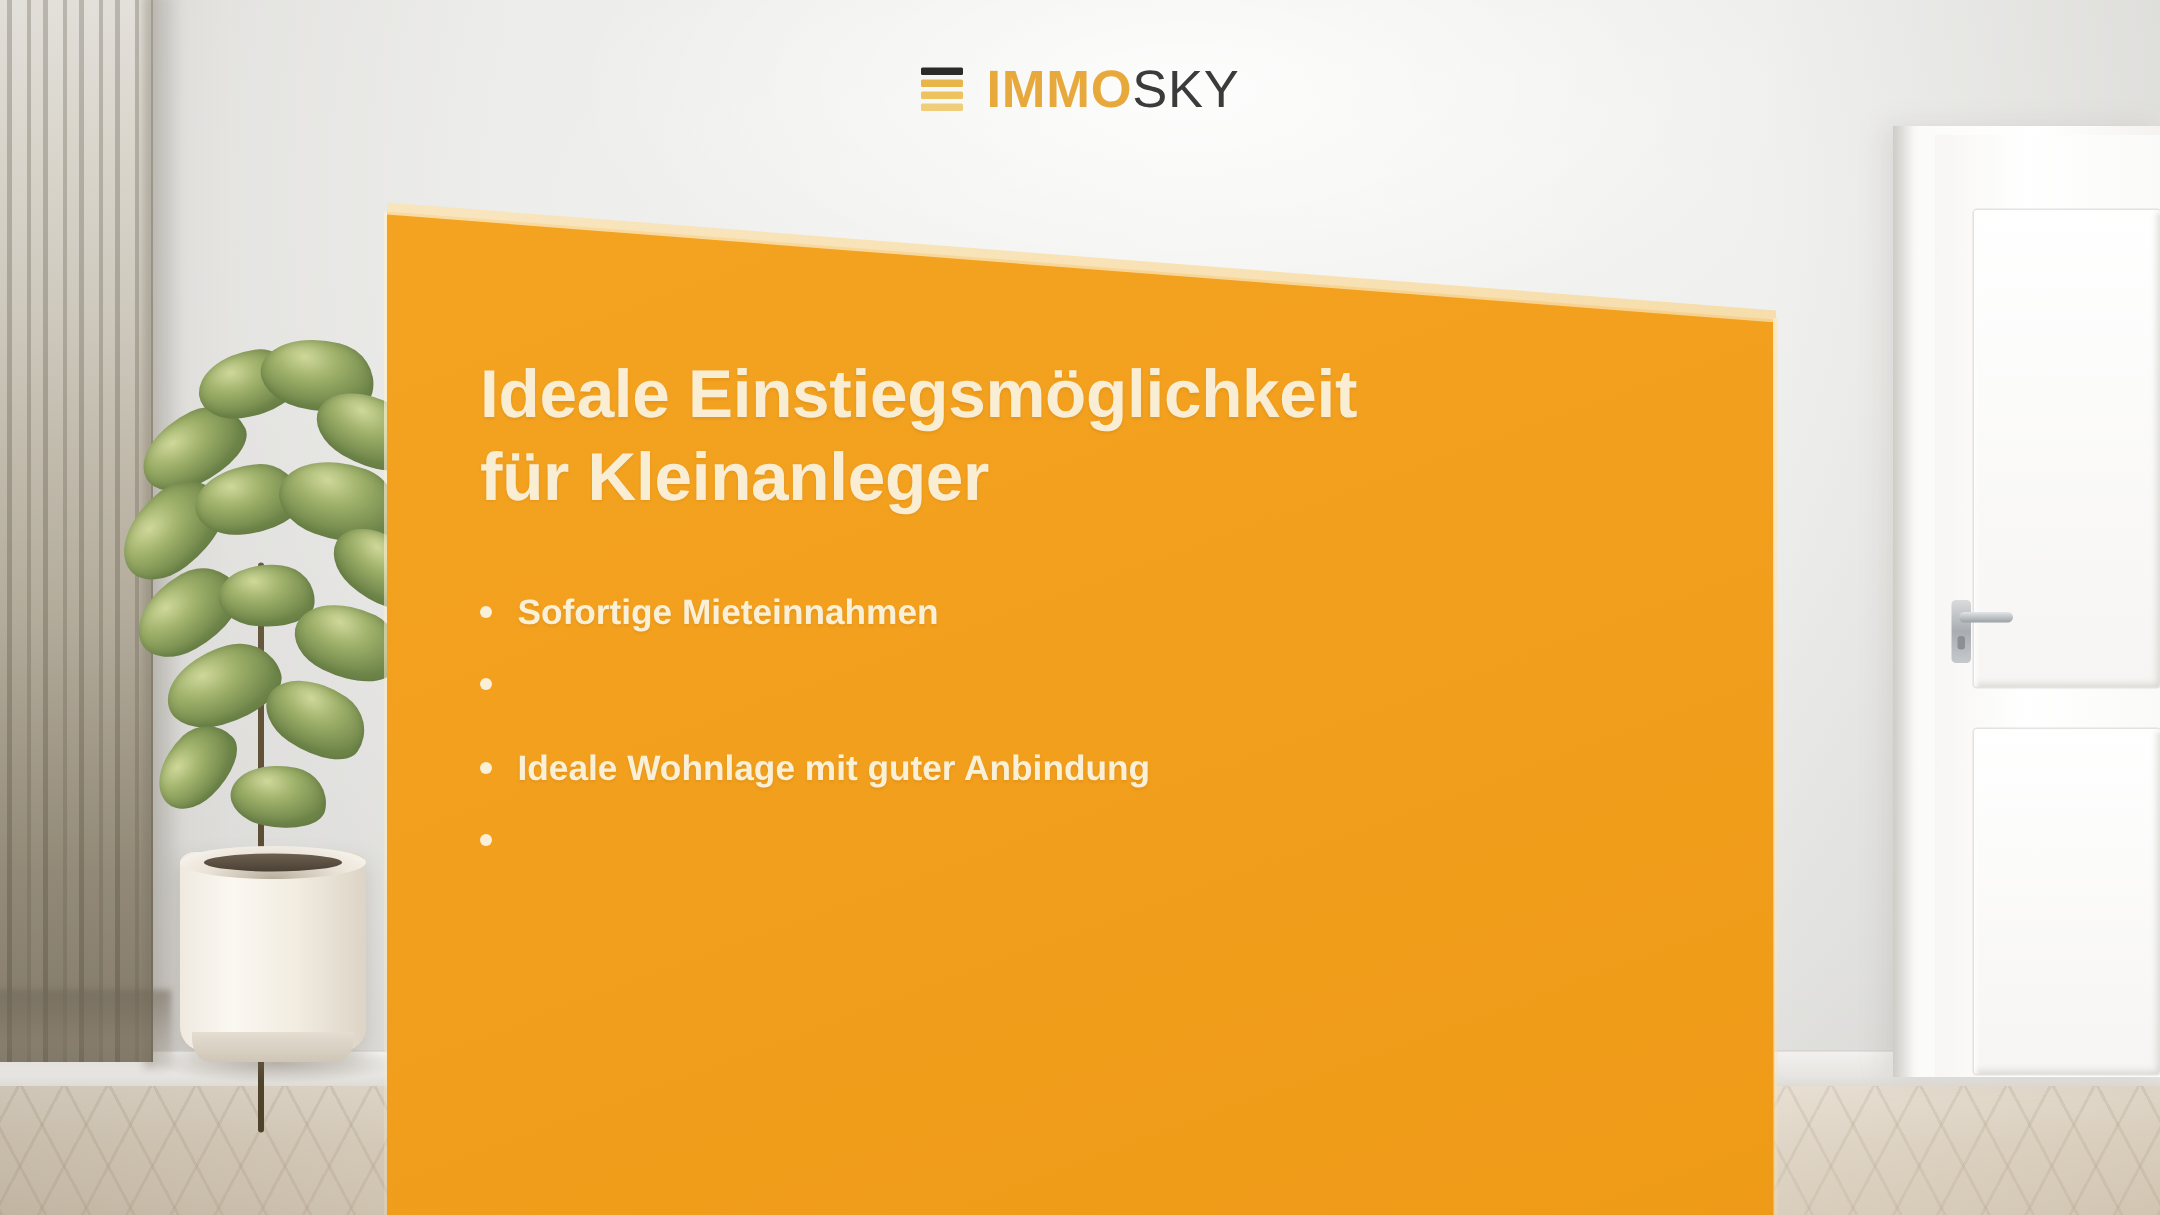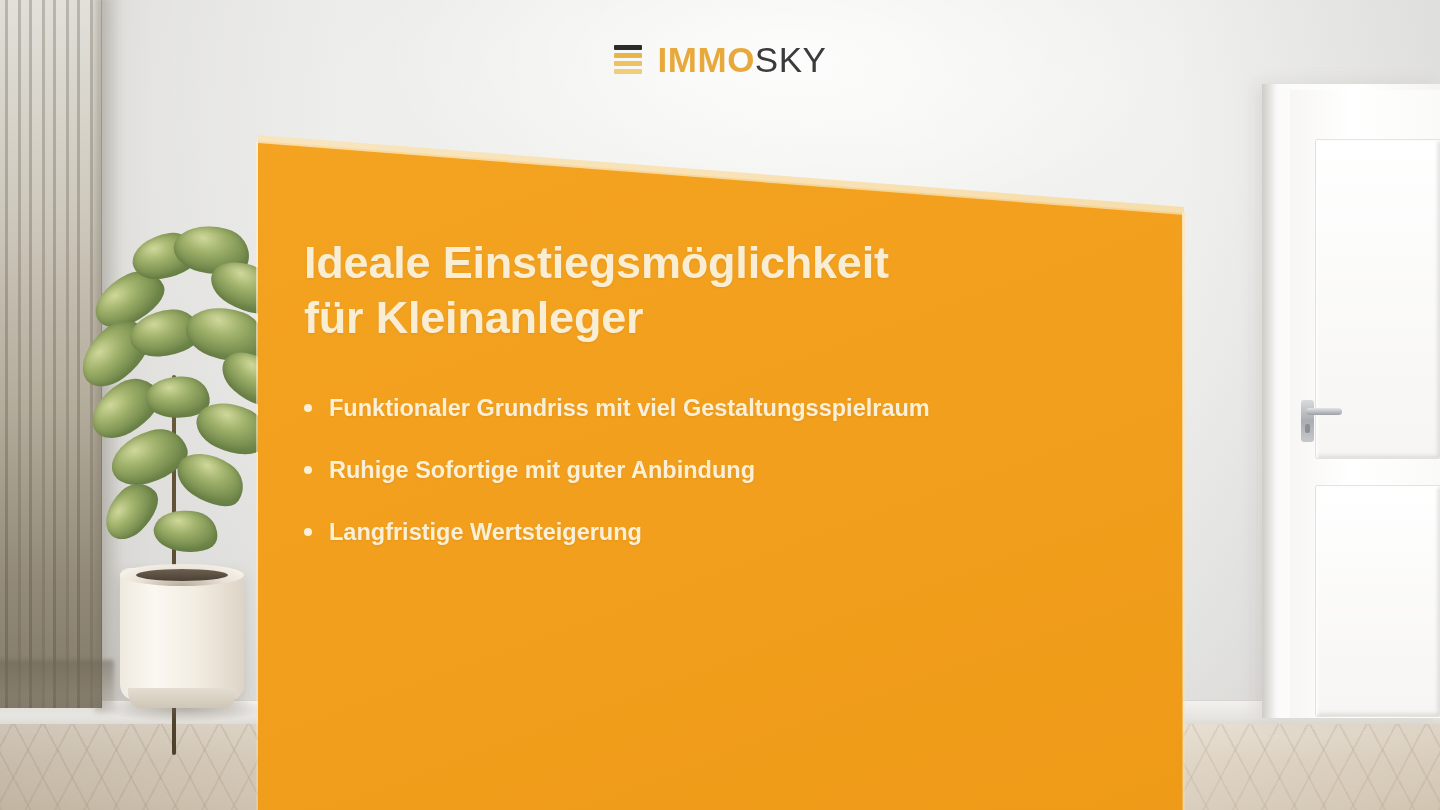--- a/index.html
+++ b/index.html
@@ -188,21 +188,21 @@
   .panel-right-highlight {
     position:absolute; left:1182px; top:212px; width:3px; height:598px;
     background:linear-gradient(180deg, rgba(252,232,190,.95), rgba(250,224,168,.35));
   }
   .panel-left-highlight {
     position:absolute; left:256px; top:141px; width:2px; height:669px;
     background:linear-gradient(180deg, rgba(253,240,212,.8), rgba(250,228,180,.25));
   }
 
   
-  .content { position:absolute; left:304px; top:236px; width:840px; }
+  .content { position:absolute; left:320px; top:236px; width:840px; }
   .headline {
     color:#F9EED3; font-size:45px; font-weight:700; line-height:1.22;
     letter-spacing:-.2px; white-space:pre-line;
     text-shadow:0 1px 2px rgba(160,95,10,.18);
   }
   .bullets { list-style:none; margin-top:48px; }
   .bullet {
     display:flex; align-items:baseline; gap:17px;
     margin-bottom:34px;
     color:#FAF0D8; font-size:23.5px; font-weight:600; line-height:1.2;
@@ -281,26 +281,28 @@
   <div class="panel-left-highlight"></div>
   <div class="panel-right-highlight"></div>
 
   <div class="content">
     <h1 class="headline">Ideale Einstiegsmöglichkeit
 für Kleinanleger</h1>
 
     <ul class="bullets">
       <li class="bullet">
         <span class="dot"></span>
-        <span>Funktionaler Grundriss mit viel Gestaltungsspielraum</span>
+        <span>Sofortige Mieteinnahmen</span>
       </li>
       <li class="bullet">
         <span class="dot"></span>
-        <span>Ruhige Sofortige mit guter Anbindung</span>
       </li>
       <li class="bullet">
         <span class="dot"></span>
-        <span>Langfristige Wertsteigerung</span>
+        <span>Ideale Wohnlage mit guter Anbindung</span>
+      </li>
+      <li class="bullet">
+        <span class="dot"></span>
       </li>
     </ul>
   </div>
 
 </div>
 
 </body></html>

